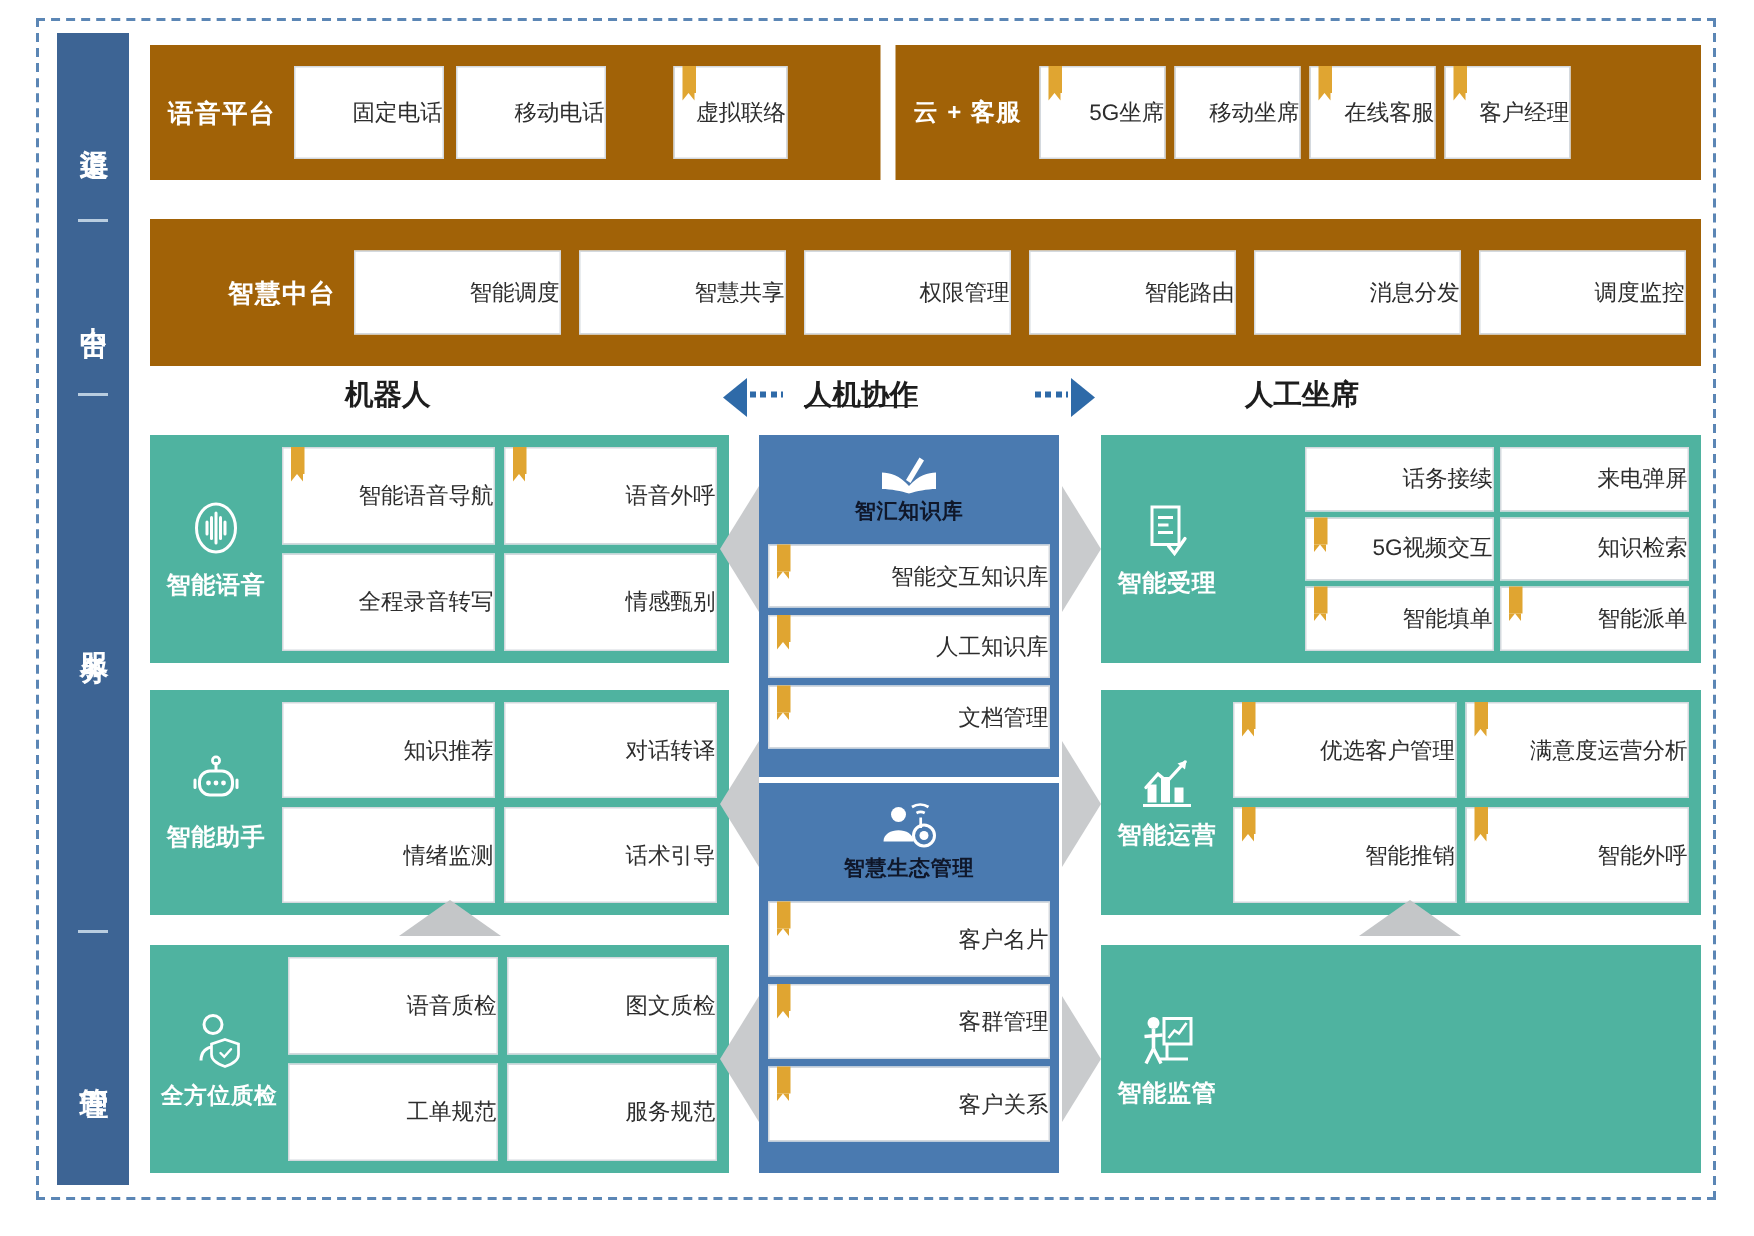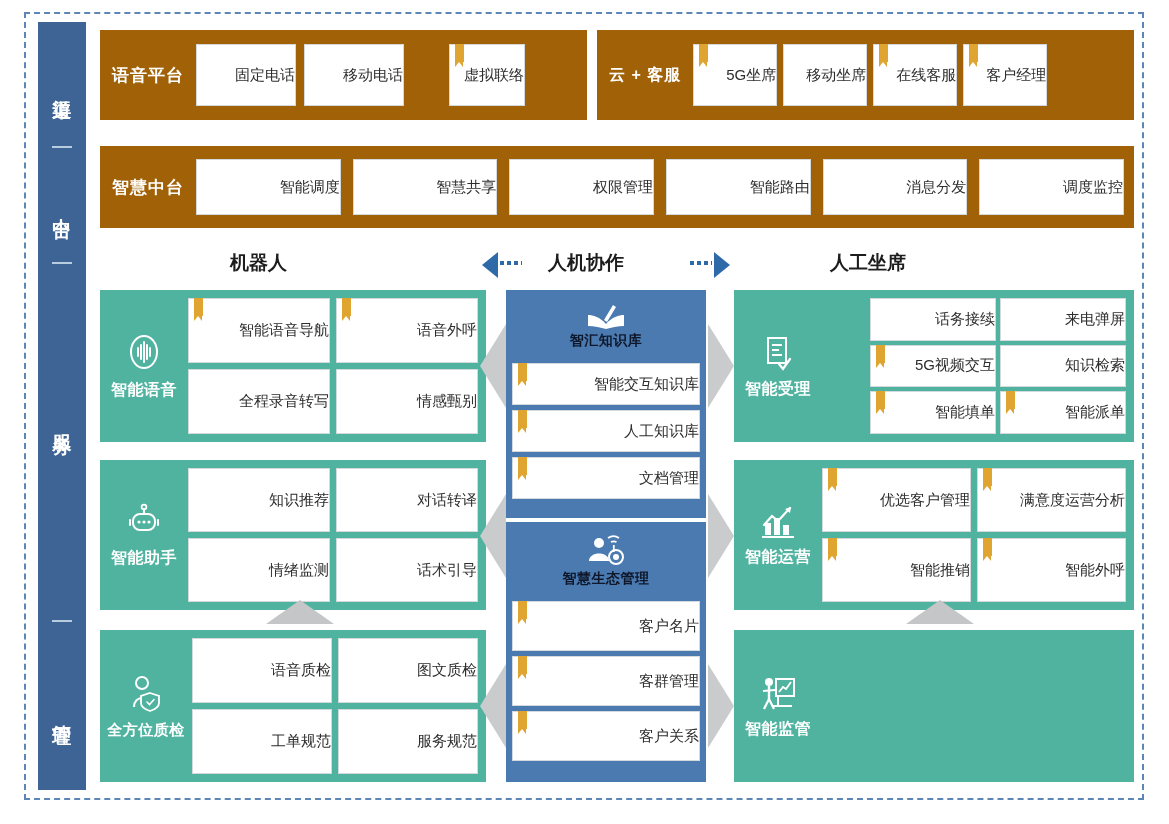--- a/index.html
+++ b/index.html
@@ -190,21 +190,21 @@
           <i class="ribbon"></i>
           <span>在线客服</span>
         </div>
         <div class="wcell" style="width:84px;height:62px;">
           <i class="ribbon"></i>
           <span>客户经理</span>
         </div>
       </div>
     </div>
 
-    <div class="band" style="left:0;top:124px;width:1034px;height:82px;">
+    <div class="band" style="left:0;top:124px;width:1034px;height:98px;padding-left:40px;">
       <div class="band-title">智慧中台</div>
       <div class="band-cells" style="gap:12px;">
         <div class="wcell" style="flex:1;height:56px;">
           <span>智能调度</span>
         </div>
         <div class="wcell" style="flex:1;height:56px;">
           <span>智慧共享</span>
         </div>
         <div class="wcell" style="flex:1;height:56px;">
           <span>权限管理</span>
@@ -218,21 +218,21 @@
         <div class="wcell" style="flex:1;height:56px;">
           <span>调度监控</span>
         </div>
       </div>
     </div>
 
     <div class="sec-head" style="top:228px;">
       <div class="t" style="left:130px;">机器人</div>
       <div class="tri-left" style="left:382px;top:2px;"></div>
       <div class="dashline" style="left:400px;top:11px;width:22px;"></div>
-      <div class="t" style="left:448px;">人机协作</div>
+      <div class="t" style="left:436px;text-decoration:underline;">人机协作</div>
       <div class="dashline" style="left:590px;top:11px;width:22px;"></div>
       <div class="tri-right" style="left:614px;top:2px;"></div>
       <div class="t" style="left:730px;">人工坐席</div>
     </div>
 
     <div class="panel" style="left:0;top:268px;width:386px;height:152px;">
       <div class="panel-side">
         <svg class="ico" width="40" height="44" viewBox="0 0 40 44">
           <ellipse cx="20" cy="20" rx="13" ry="16" fill="none" stroke="#ffffff" stroke-width="2"></ellipse>
           <g stroke="#ffffff" stroke-width="2" stroke-linecap="round">

